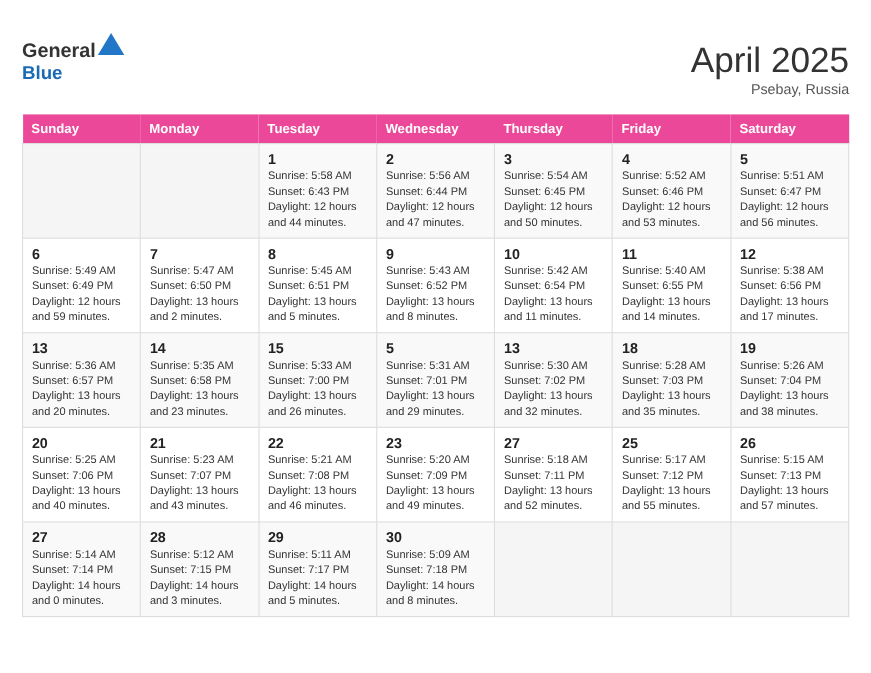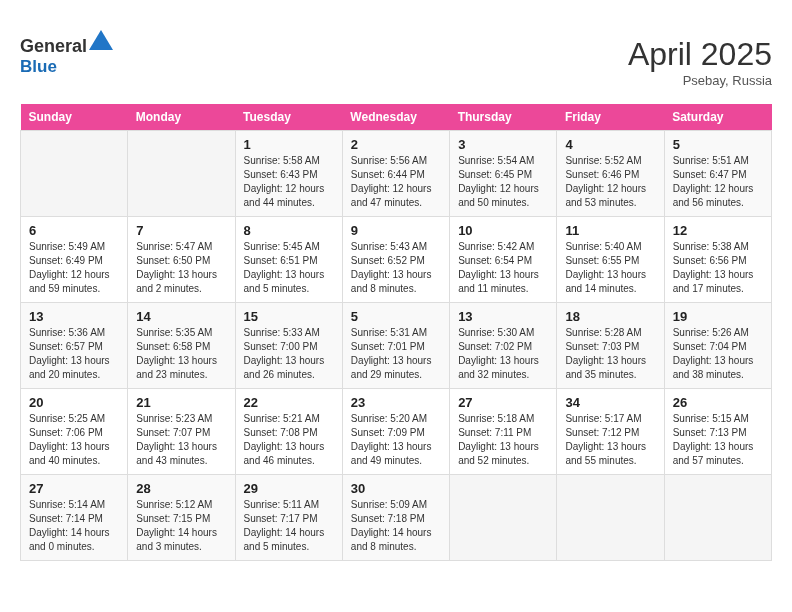--- a/index.html
+++ b/index.html
@@ -227,21 +227,21 @@
         </td>
         <td>
           <span class="day-number">23</span>
           <div class="day-info">Sunrise: 5:20 AM<br>Sunset: 7:09 PM<br>Daylight: 13 hours and 49 minutes.</div>
         </td>
         <td>
           <span class="day-number">27</span>
           <div class="day-info">Sunrise: 5:18 AM<br>Sunset: 7:11 PM<br>Daylight: 13 hours and 52 minutes.</div>
         </td>
         <td>
-          <span class="day-number">34</span>
+          <span class="day-number">25</span>
           <div class="day-info">Sunrise: 5:17 AM<br>Sunset: 7:12 PM<br>Daylight: 13 hours and 55 minutes.</div>
         </td>
         <td>
           <span class="day-number">26</span>
           <div class="day-info">Sunrise: 5:15 AM<br>Sunset: 7:13 PM<br>Daylight: 13 hours and 57 minutes.</div>
         </td>
       </tr>
       <tr class="week-row">
         <td>
           <span class="day-number">27</span>

